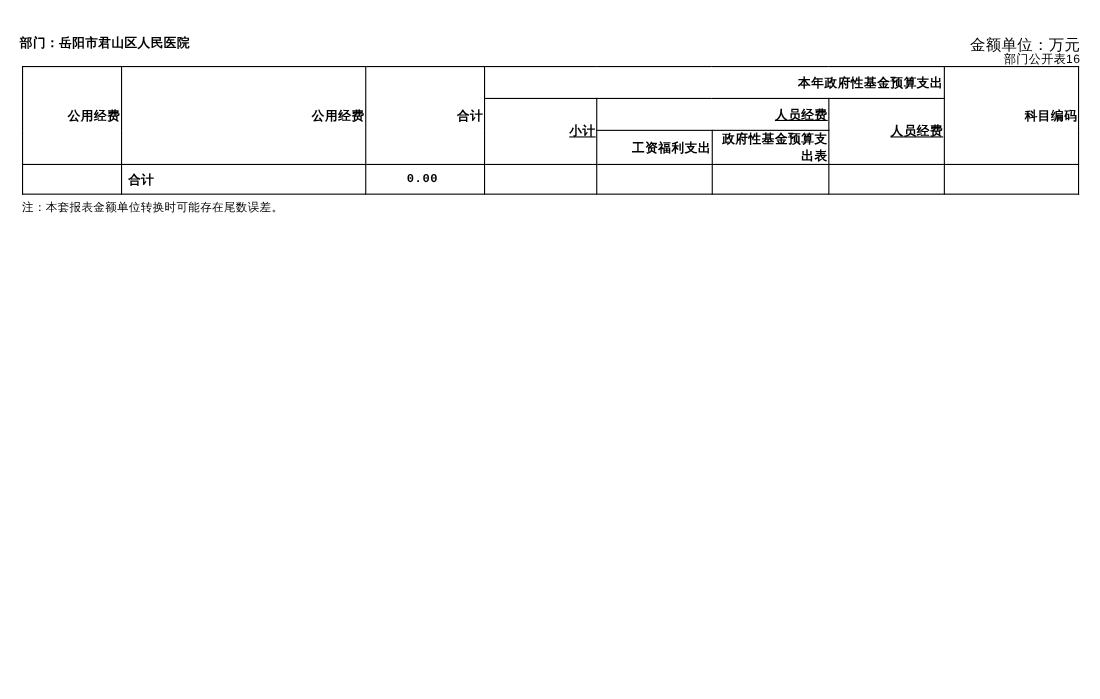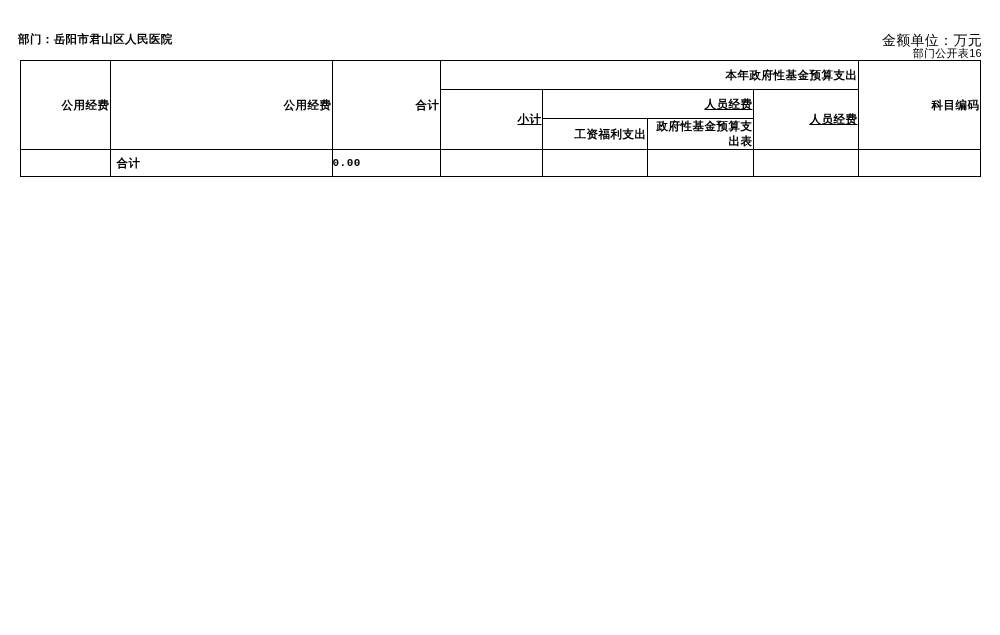--- a/index.html
+++ b/index.html
@@ -90,21 +90,21 @@
   td.data {
     height: 26px;
     font-weight: normal;
     font-size: 11px;
   }
   td.data.left {
     text-align: left;
     padding-left: 6px;
   }
   td.data.right {
-    text-align: left;
+    text-align: center;
     padding-right: 4px;
     font-family: "Liberation Mono", "DejaVu Sans Mono", monospace;
     font-size: 11px;
   }
   .note {
     margin: 5px 0 0 20px;
     font-size: 10.5px;
     letter-spacing: 0.3px;
   }
   col.c1 { width: 90px; }
@@ -165,14 +165,15 @@
         <td class="data right">0.00</td>
         <td class="data right"></td>
         <td class="data right"></td>
         <td class="data right"></td>
         <td class="data right"></td>
         <td class="data right"></td>
       </tr>
     </tbody>
   </table>
 
+  <div class="note">注：本套报表金额单位转换时可能存在尾数误差。</div>
 
 </div>
 
 </body></html>

